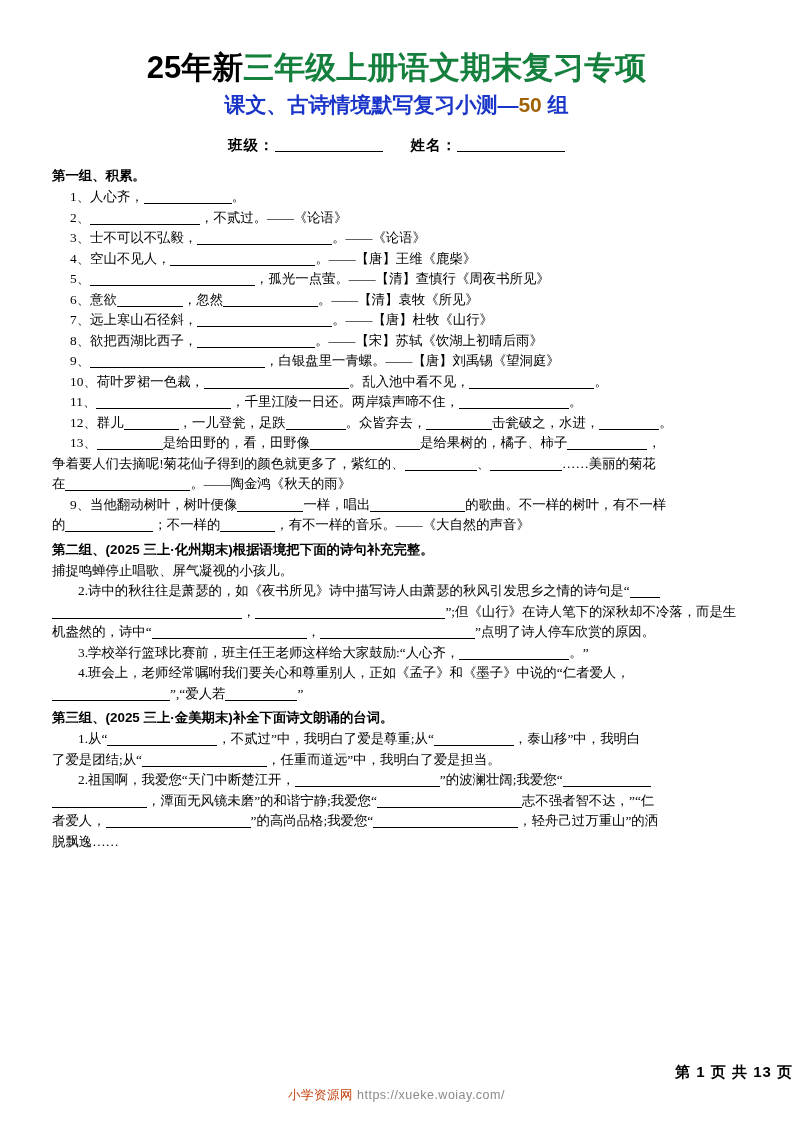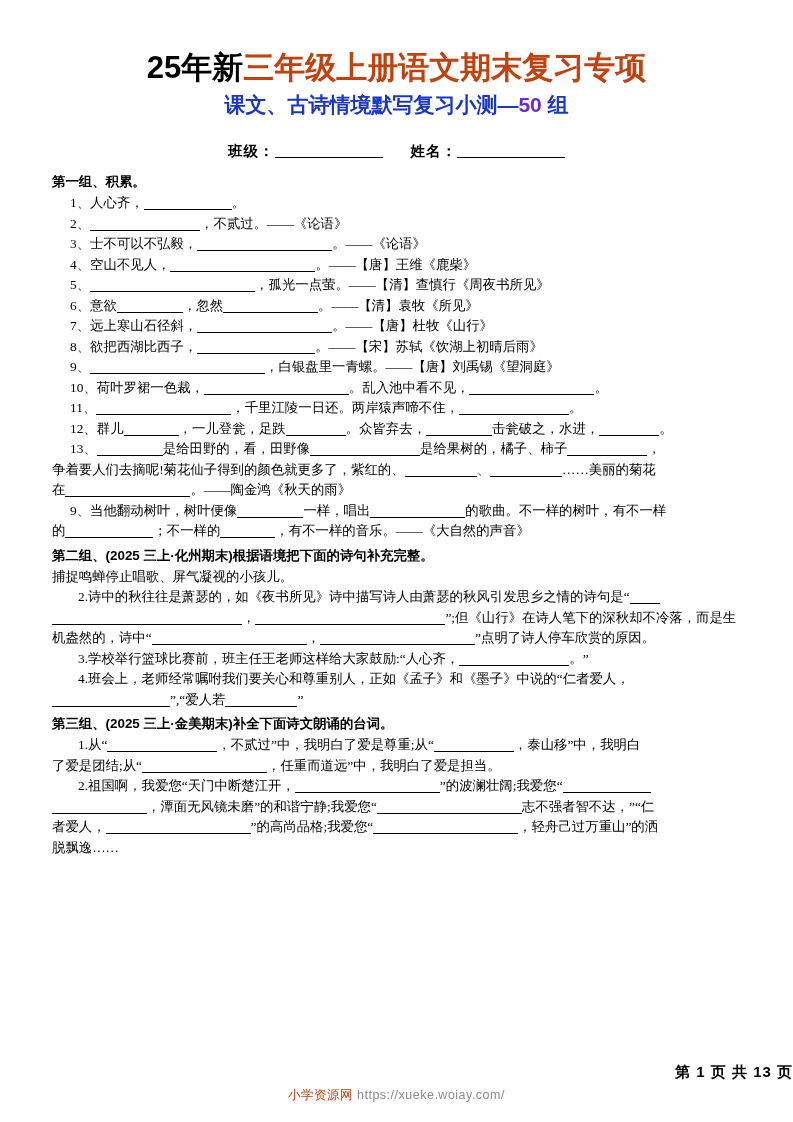--- a/index.html
+++ b/index.html
@@ -30,42 +30,42 @@
     font-size: 31px;
     letter-spacing: 0px;
     line-height: 40px;
     margin: 14px 0 2px 0;
     white-space: nowrap;
   }
   .title-main .red {
     color: #000000;
   }
   .title-main .black {
-    color: #c2410c;
+    color: #15803d;
   }
   .title-sub {
     text-align: center;
     font-family: "Liberation Sans", sans-serif;
     font-weight: bold;
     font-size: 21px;
     line-height: 30px;
     color: #1a35c8;
     margin: 2px 0 0 0;
     white-space: nowrap;
   }
   .title-sub .red {
-    color: #6d28d9;
+    color: #a16207;
   }
   
   .name-row {
     text-align: center;
     font-family: "Liberation Sans", sans-serif;
     font-weight: bold;
     font-size: 14.5px;
-    margin-top: 22px;
+    margin-top: 16px;
     margin-bottom: 10px;
     letter-spacing: 1px;
   }
   .name-row .blank {
     display: inline-block;
     border-bottom: 1px solid #000;
     width: 108px;
     height: 15px;
     vertical-align: -2px;
   }

